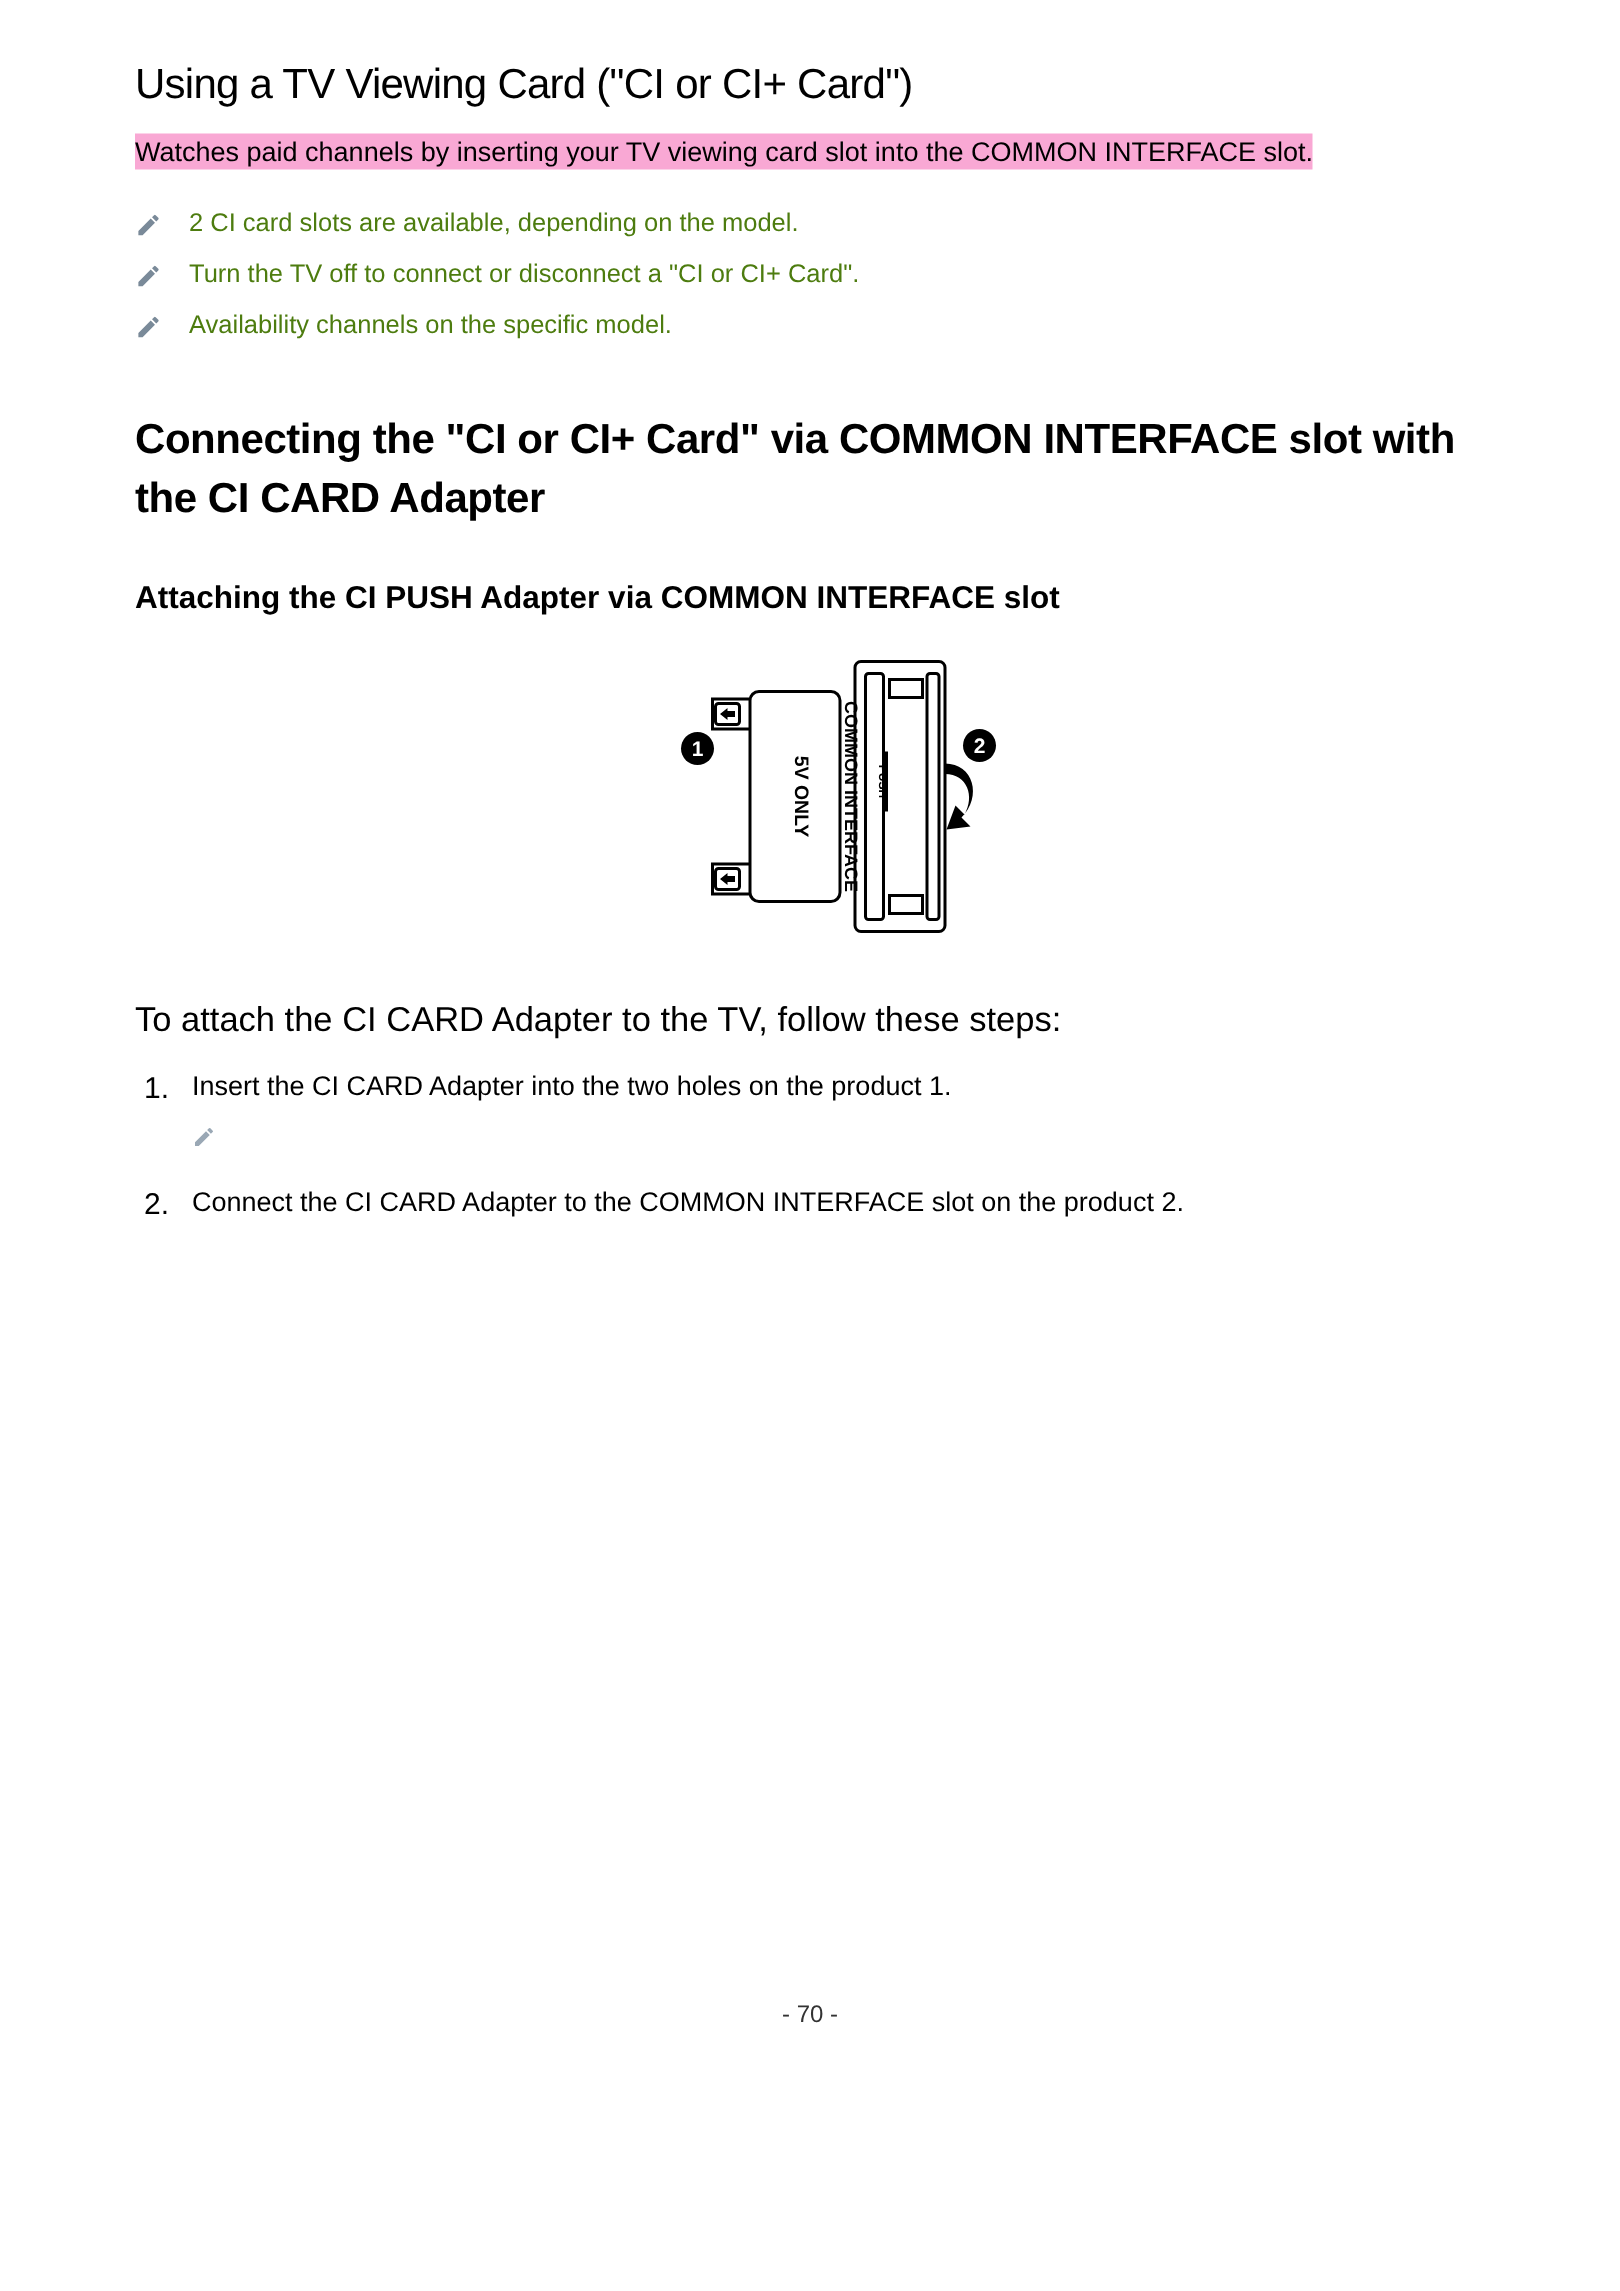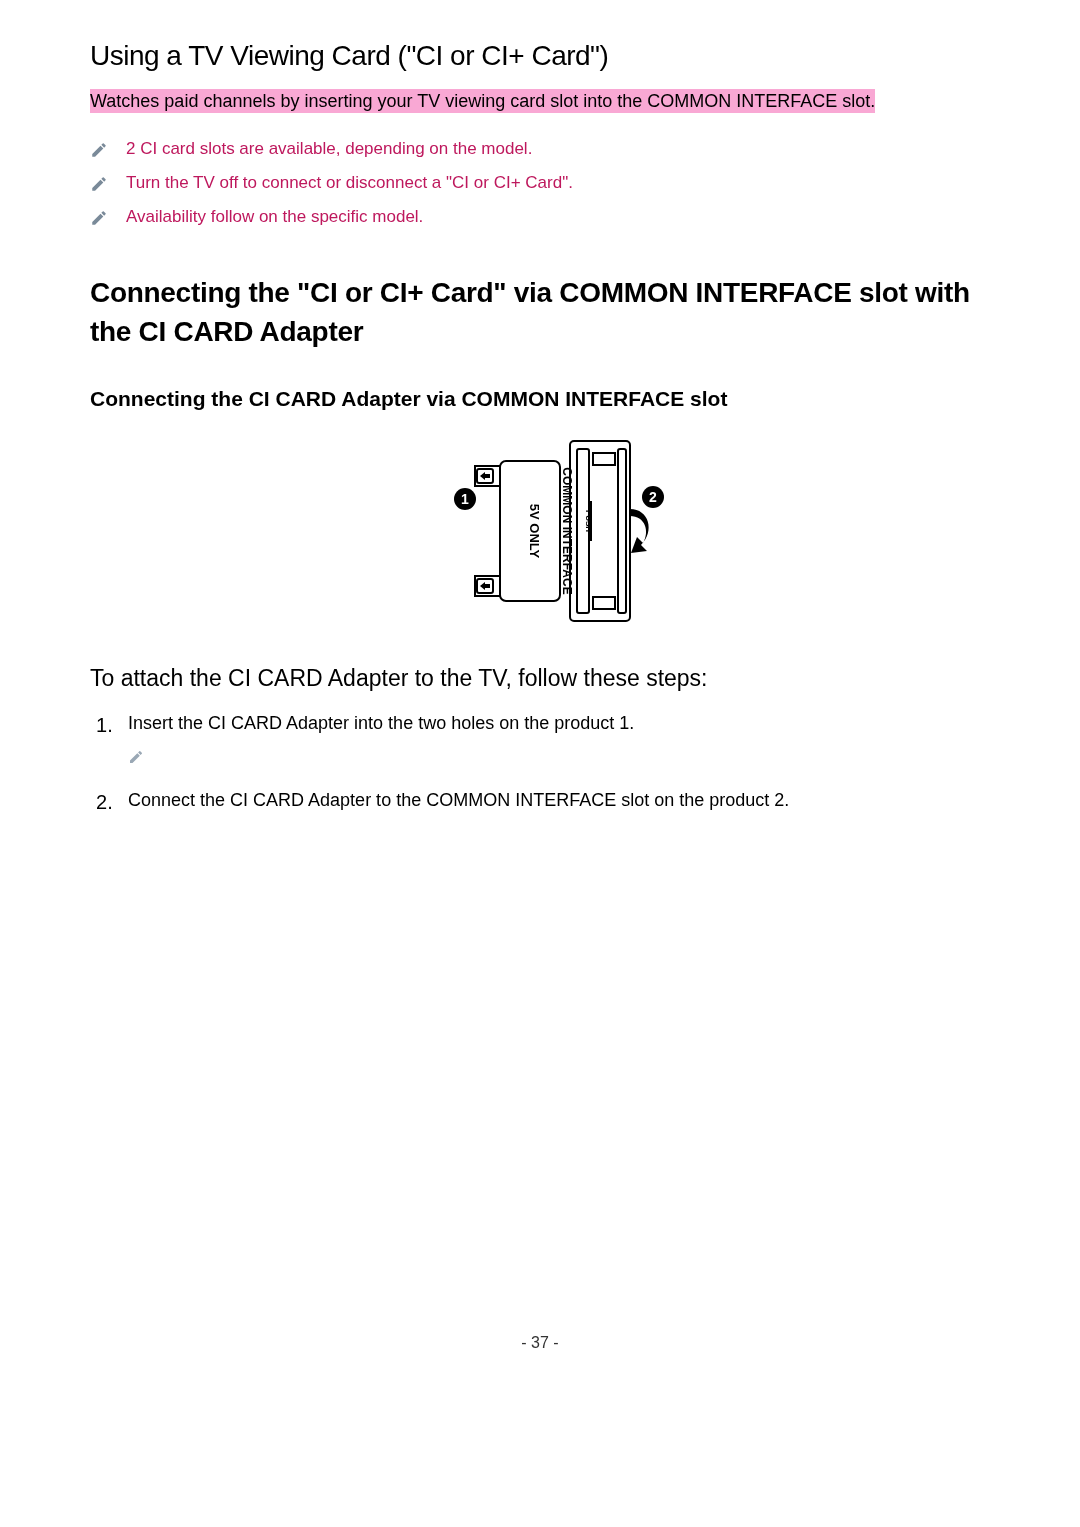--- a/index.html
+++ b/index.html
@@ -27,21 +27,21 @@
     display: inline;
     line-height: 1.5;
   }
   .notes {
     margin-top: 24px;
   }
   .note-row {
     display: flex;
     align-items: flex-end;
     margin-bottom: 14px;
-    color: #be185d;
+    color: #4d7c0f;
     font-size: 17px;
   }
   .note-icon {
     width: 18px;
     height: 18px;
     flex: 0 0 18px;
     margin-right: 18px;
     margin-top: 2px;
   }
   .note-text {
@@ -135,27 +135,27 @@
     <div class="note-row">
       <svg class="note-icon" viewBox="0 0 24 24">
         <path d="M3 17.25V21h3.75l11-11-3.75-3.75-11 11zM20.71 7.04a1 1 0 0 0 0-1.41l-2.34-2.34a1 1 0 0 0-1.41 0l-1.83 1.83 3.75 3.75 1.83-1.83z" fill="#7a8a99"></path>
       </svg>
       <span class="note-text">Turn the TV off to connect or disconnect a "CI or CI+ Card".</span>
     </div>
     <div class="note-row">
       <svg class="note-icon" viewBox="0 0 24 24">
         <path d="M3 17.25V21h3.75l11-11-3.75-3.75-11 11zM20.71 7.04a1 1 0 0 0 0-1.41l-2.34-2.34a1 1 0 0 0-1.41 0l-1.83 1.83 3.75 3.75 1.83-1.83z" fill="#7a8a99"></path>
       </svg>
-      <span class="note-text">Availability follow on the specific model.</span>
+      <span class="note-text">Availability channels on the specific model.</span>
     </div>
   </div>
 
   <h2 class="sub-title">Connecting the "CI or CI+ Card" via COMMON INTERFACE slot with the CI CARD Adapter</h2>
 
-  <h3 class="section-title">Connecting the CI CARD Adapter via COMMON INTERFACE slot</h3>
+  <h3 class="section-title">Attaching the CI PUSH Adapter via COMMON INTERFACE slot</h3>
 
   <div class="diagram-wrap">
     <svg class="diagram-svg" viewBox="0 0 270 200">
 
       <g stroke="#000" stroke-width="2" fill="none">
 
         <rect x="165" y="10" width="60" height="180" rx="4"></rect>
         <rect x="172" y="18" width="12" height="164" rx="2"></rect>
         <rect x="213" y="18" width="8" height="164" rx="2"></rect>
         <rect x="188" y="22" width="22" height="12"></rect>
@@ -198,15 +198,15 @@
         <svg class="note-icon" viewBox="0 0 24 24">
           <path d="M3 17.25V21h3.75l11-11-3.75-3.75-11 11zM20.71 7.04a1 1 0 0 0 0-1.41l-2.34-2.34a1 1 0 0 0-1.41 0l-1.83 1.83 3.75 3.75 1.83-1.83z" fill="#9aa8b5"></path>
         </svg>
       </div>
     </li>
     <li>
       <span>Connect the CI CARD Adapter to the COMMON INTERFACE slot on the product 2.</span>
     </li>
   </ol>
 
-  <div class="page-num">- 37 -</div>
+  <div class="page-num">- 70 -</div>
 
 </div>
 
 </body></html>

